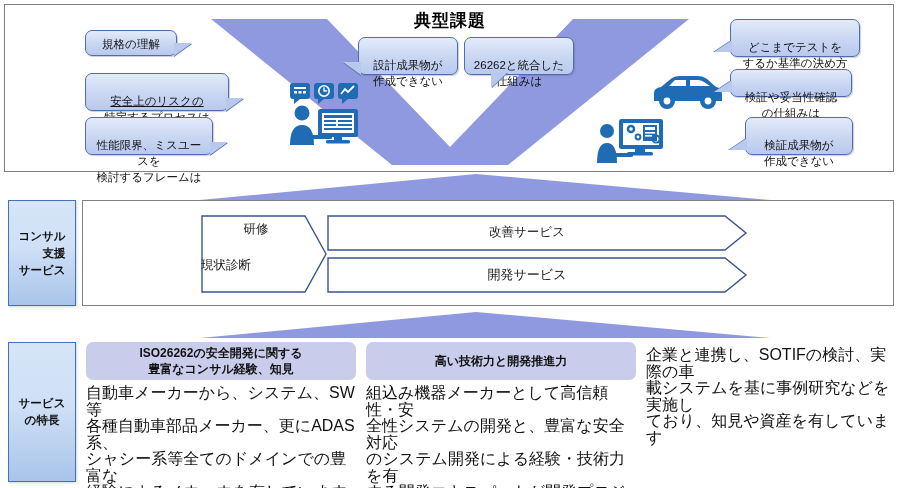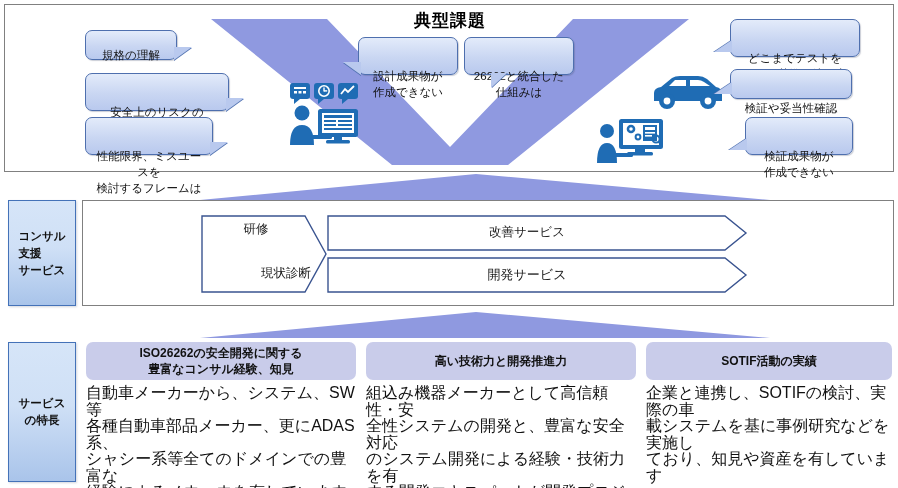--- a/index.html
+++ b/index.html
@@ -17,21 +17,21 @@
     position:absolute;left:0;top:4px;width:890px;text-align:center;
     font-size:17px;font-weight:bold;letter-spacing:1px;color:#000;
   }
 
   
   .bubble{
     position:absolute;box-sizing:border-box;
     background:linear-gradient(to bottom,#e3ebfa 0%,#c9d6f2 55%,#b9c9ee 100%);
     border:1px solid #4e6fae;border-radius:7px;
     font-size:11.5px;line-height:16px;text-align:center;color:#111;
-    padding:14px 6px;
+    padding:3px 6px;
     box-shadow:1px 1px 1px rgba(80,90,120,.30);
   }
   .bubble .tail{position:absolute;width:0;height:0;}
   
   .tail-br{
     right:-16px;bottom:-1px;
     border-top:13px solid #b9c9ee;
     border-right:18px solid transparent;
     filter:drop-shadow(0 1px 0 #4e6fae);
   }
@@ -55,21 +55,21 @@
     border-right:16px solid transparent;
     filter:drop-shadow(1px 0 0 #4e6fae);
   }
 
   
   #mid-panel{left:82px;top:200px;width:812px;height:106px;}
   #mid-side{
     position:absolute;left:8px;top:200px;width:68px;height:106px;
     box-sizing:border-box;border:1px solid #4472b8;
     background:linear-gradient(to bottom,#d6e5f8 0%,#cfe0f6 45%,#a9c4ea 100%);
-    display:flex;align-items:center;justify-content:center;text-align:left;
+    display:flex;align-items:center;justify-content:center;text-align:right;
     font-size:11.5px;font-weight:bold;line-height:17px;color:#111;
     box-shadow:1px 1px 2px rgba(80,90,120,.25);
   }
   .svgbox{position:absolute;left:0;top:0;overflow:visible;}
 
   
   #bot-side{
     position:absolute;left:8px;top:342px;width:68px;height:140px;
     box-sizing:border-box;border:1px solid #4472b8;
     background:linear-gradient(to bottom,#d6e5f8 0%,#cfe0f6 45%,#a9c4ea 100%);
@@ -234,21 +234,21 @@
 </div>
 
 <div class="panel" id="mid-panel">
 
   <svg class="svgbox" style="left:118px;top:14px;width:126px;height:78px;" viewBox="0 0 126 78">
     <polygon points="1,1 104,1 125,39 104,77 1,77" fill="#ffffff" stroke="#3a5490" stroke-width="1.4"></polygon>
   </svg>
   <div style="position:absolute;left:118px;top:20px;width:110px;text-align:center;font-size:12.5px;">
     <span>研修</span>
   </div>
-  <div style="position:absolute;left:118px;top:56px;width:110px;text-align:right;font-size:12.5px;margin-top:8px;">
+  <div style="position:absolute;left:118px;top:56px;width:110px;text-align:left;font-size:12.5px;">
     <span>現状診断</span>
   </div>
 
   <svg class="svgbox" style="left:244px;top:14px;width:420px;height:36px;" viewBox="0 0 420 36">
     <polygon points="1,1 398,1 419,18 398,35 1,35" fill="#ffffff" stroke="#3a5490" stroke-width="1.4"></polygon>
   </svg>
   <div style="position:absolute;left:244px;top:23px;width:400px;text-align:center;font-size:12.5px;">
     <span>改善サービス</span>
   </div>
 
@@ -286,19 +286,16 @@
     <span style="white-space:pre-line">高い技術力と開発推進力</span>
   </div>
   <div class="feature-body">組込み機器メーカーとして高信頼性・安
 全性システムの開発と、豊富な安全対応
 のシステム開発による経験・技術力を有
 する開発エキスパートが開発プロジェク
 トを支援します</div>
 </div>
 
 <div class="feature" style="left:646px;width:246px;">
-  <div class="feature-head">
-    <span style="white-space:pre-line">SOTIF活動の実績</span>
-  </div>
   <div class="feature-body">企業と連携し、SOTIFの検討、実際の車
 載システムを基に事例研究などを実施し
 ており、知見や資産を有しています</div>
 </div>
 
 </body></html>

